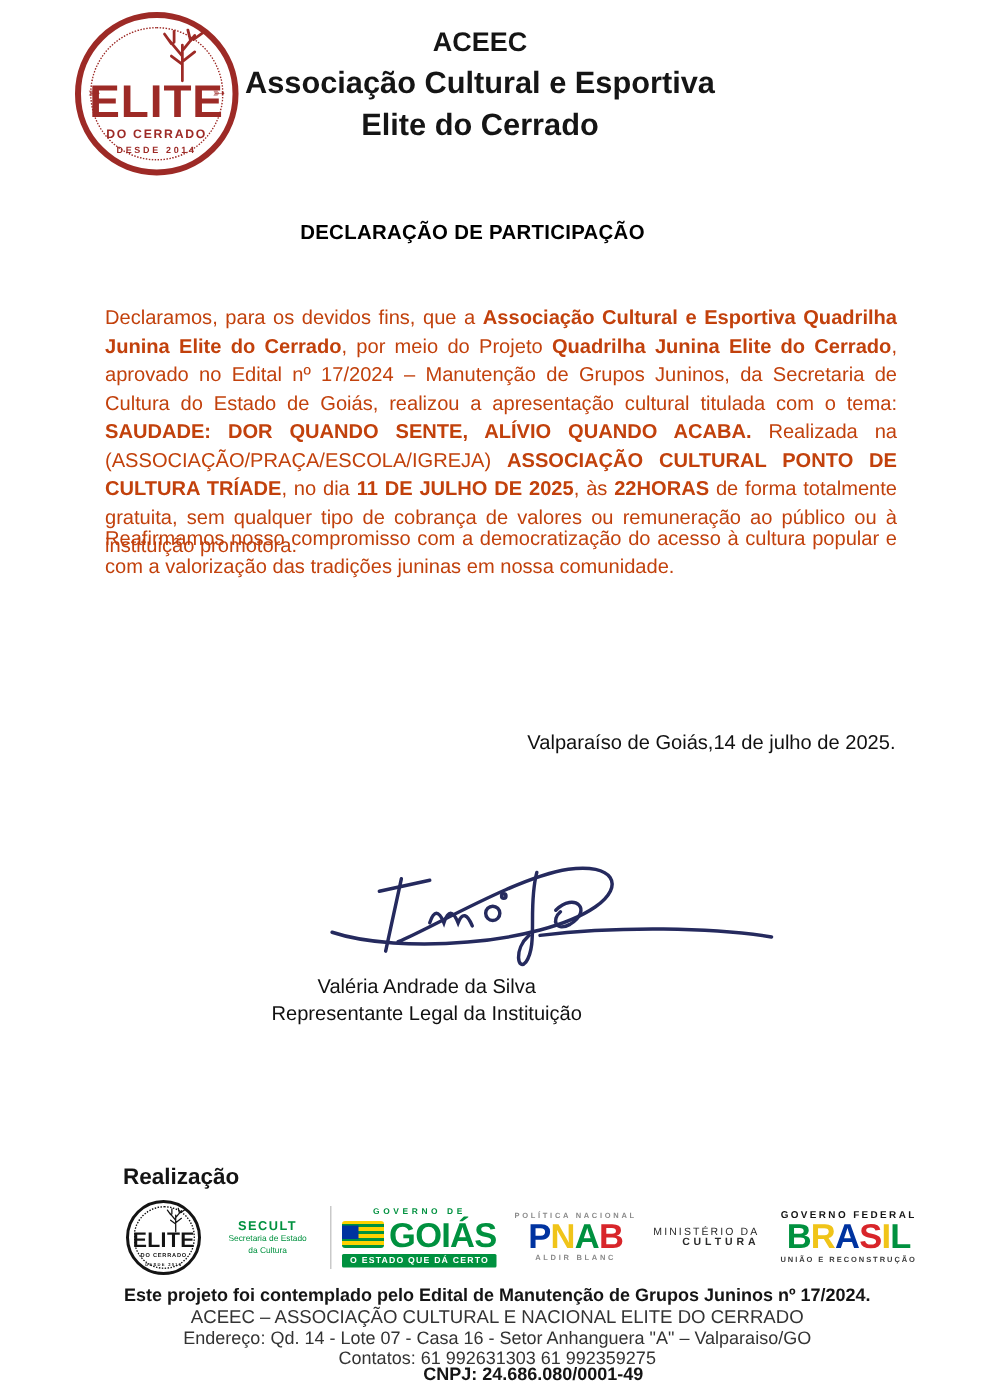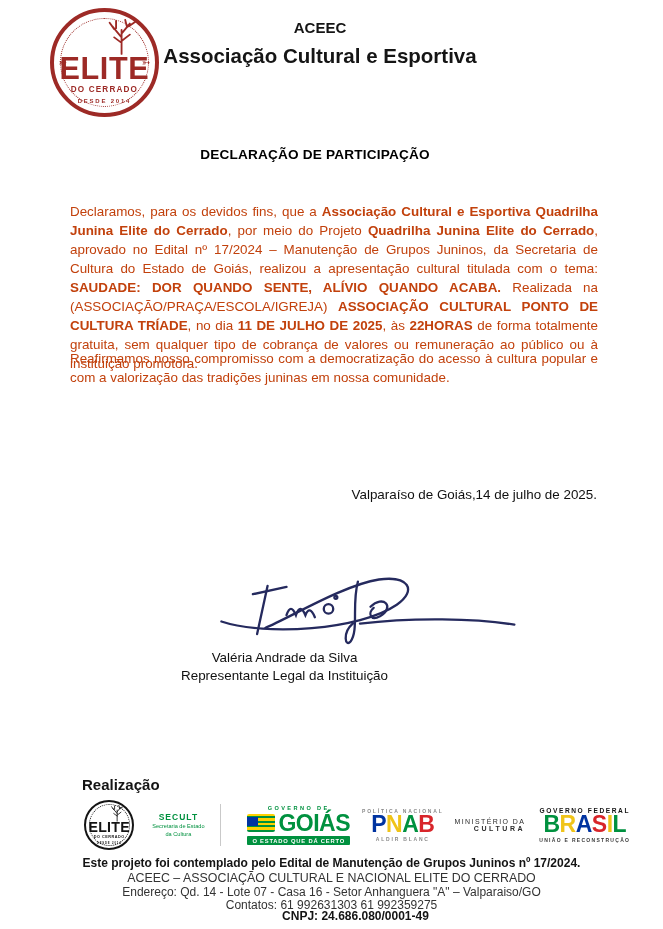--- a/index.html
+++ b/index.html
@@ -24,21 +24,21 @@
   .badge-since{font-size:0.44em;font-weight:700;letter-spacing:0.3em;margin-top:0.6em;}
   .badge-arrow{position:absolute;top:46%;font-size:0.75em;line-height:1;}
   .badge-arrow.left{left:0.45em;}
   .badge-arrow.right{right:0.45em;}
 
   .badge-top{position:absolute;left:50px;top:8px;font-size:13.6px;color:var(--logo_red,#9d2a26);}
   .header-text{
     position:absolute;left:150px;top:14px;width:340px;text-align:center;
     font-weight:bold;color:#151515;
   }
-  .header-acronym{font-size:15px;line-height:28px;}
+  .header-acronym{font-size:18px;line-height:28px;}
   .header-line{font-size:20.5px;line-height:28px;white-space:nowrap;}
 
   
   .doc-title{
     position:absolute;top:147px;left:0;width:630px;text-align:center;
     font-weight:bold;font-size:13.6px;letter-spacing:0.2px;
   }
   .para{
     position:absolute;left:68px;width:528px;margin:2px;
     font-size:13.4px;line-height:19px;text-align:justify;color:#c2410c;
@@ -56,21 +56,21 @@
   .logos-row{position:absolute;left:84px;top:795px;width:540px;height:60px;display:flex;align-items:center;}
 
   .badge-black{color:var(--logo_black,#141414);font-size:6.3px;flex:none;}
 
   .secult{margin-left:13px;text-align:center;color:var(--green,#00913f);width:62px;flex:none;}
   .secult-name{font-size:8.5px;font-weight:800;letter-spacing:1px;}
   .secult-sub{font-size:5.6px;line-height:1.3;white-space:pre-line;margin-top:1px;}
 
   .logo-divider{width:1px;height:42px;background:#c9c9c9;margin-left:11px;flex:none;}
 
-  .goias{display:flex;flex-direction:column;align-items:center;margin-left:26px;flex:none;}
+  .goias{display:flex;flex-direction:column;align-items:center;margin-left:7px;flex:none;}
   .goias-top{font-size:5.6px;font-weight:bold;color:var(--green,#00913f);letter-spacing:2.4px;}
   .goias-main{display:flex;align-items:center;gap:3px;margin-top:1px;}
   .goias-flag{width:28px;height:18px;border-radius:2px;position:relative;flex:none;
     background:repeating-linear-gradient(0deg,var(--green,#00913f) 0 2.3px,var(--yellow,#ffd100) 2.3px 4.6px);}
   .goias-flag::before{content:"";position:absolute;left:0;top:3px;width:11px;height:9px;background:var(--blue,#0033a0);}
   .goias-word{font-size:23px;font-weight:800;color:var(--green,#00913f);letter-spacing:-0.5px;line-height:1;}
   .goias-bar{background:var(--green,#00913f);color:#fff;font-size:5.8px;font-weight:bold;
     letter-spacing:0.8px;padding:1.5px 5px;border-radius:1px;margin-top:1.5px;}
 
   .pnab{display:flex;flex-direction:column;align-items:center;margin-left:12px;flex:none;}
@@ -106,20 +106,21 @@
       <span class="badge-arrow right">➳</span>
       <div class="badge-elite">ELITE</div>
       <div class="badge-sub">DO CERRADO</div>
       <div class="badge-since">DESDE 2014</div>
     </div>
   </div>
 
   <div class="header-text">
     <div class="header-acronym">ACEEC</div>
     <div class="header-line">Associação Cultural e Esportiva</div>
+    <div class="header-line">Elite do Cerrado</div>
   </div>
 
   <div class="doc-title">DECLARAÇÃO DE PARTICIPAÇÃO</div>
 
   <p class="para p1"><span>Declaramos, para os devidos fins, que a </span><b>Associação Cultural e Esportiva Quadrilha Junina Elite do Cerrado</b><span>, por meio do Projeto </span><b>Quadrilha Junina Elite do Cerrado</b><span>, aprovado no Edital nº 17/2024 – Manutenção de Grupos Juninos, da Secretaria de Cultura do Estado de Goiás, realizou a apresentação cultural titulada com o tema: </span><b>SAUDADE: DOR QUANDO SENTE, ALÍVIO QUANDO ACABA.</b><span> Realizada na (ASSOCIAÇÃO/PRAÇA/ESCOLA/IGREJA) </span><b>ASSOCIAÇÃO CULTURAL PONTO DE CULTURA TRÍADE</b><span>, no dia </span><b>11 DE JULHO DE 2025</b><span>, às </span><b>22HORAS</b><span> de forma totalmente gratuita, sem qualquer tipo de cobrança de valores ou remuneração ao público ou à instituição promotora.</span></p>
   <p class="para p2">Reafirmamos nosso compromisso com a democratização do acesso à cultura popular e com a valorização das tradições juninas em nossa comunidade.</p>
 
   <div class="dateline">Valparaíso de Goiás,14 de julho de 2025.</div>
 
   <svg class="signature-svg" viewBox="0 0 300 80" fill="none" stroke="currentColor" stroke-width="2.2" stroke-linecap="round">

